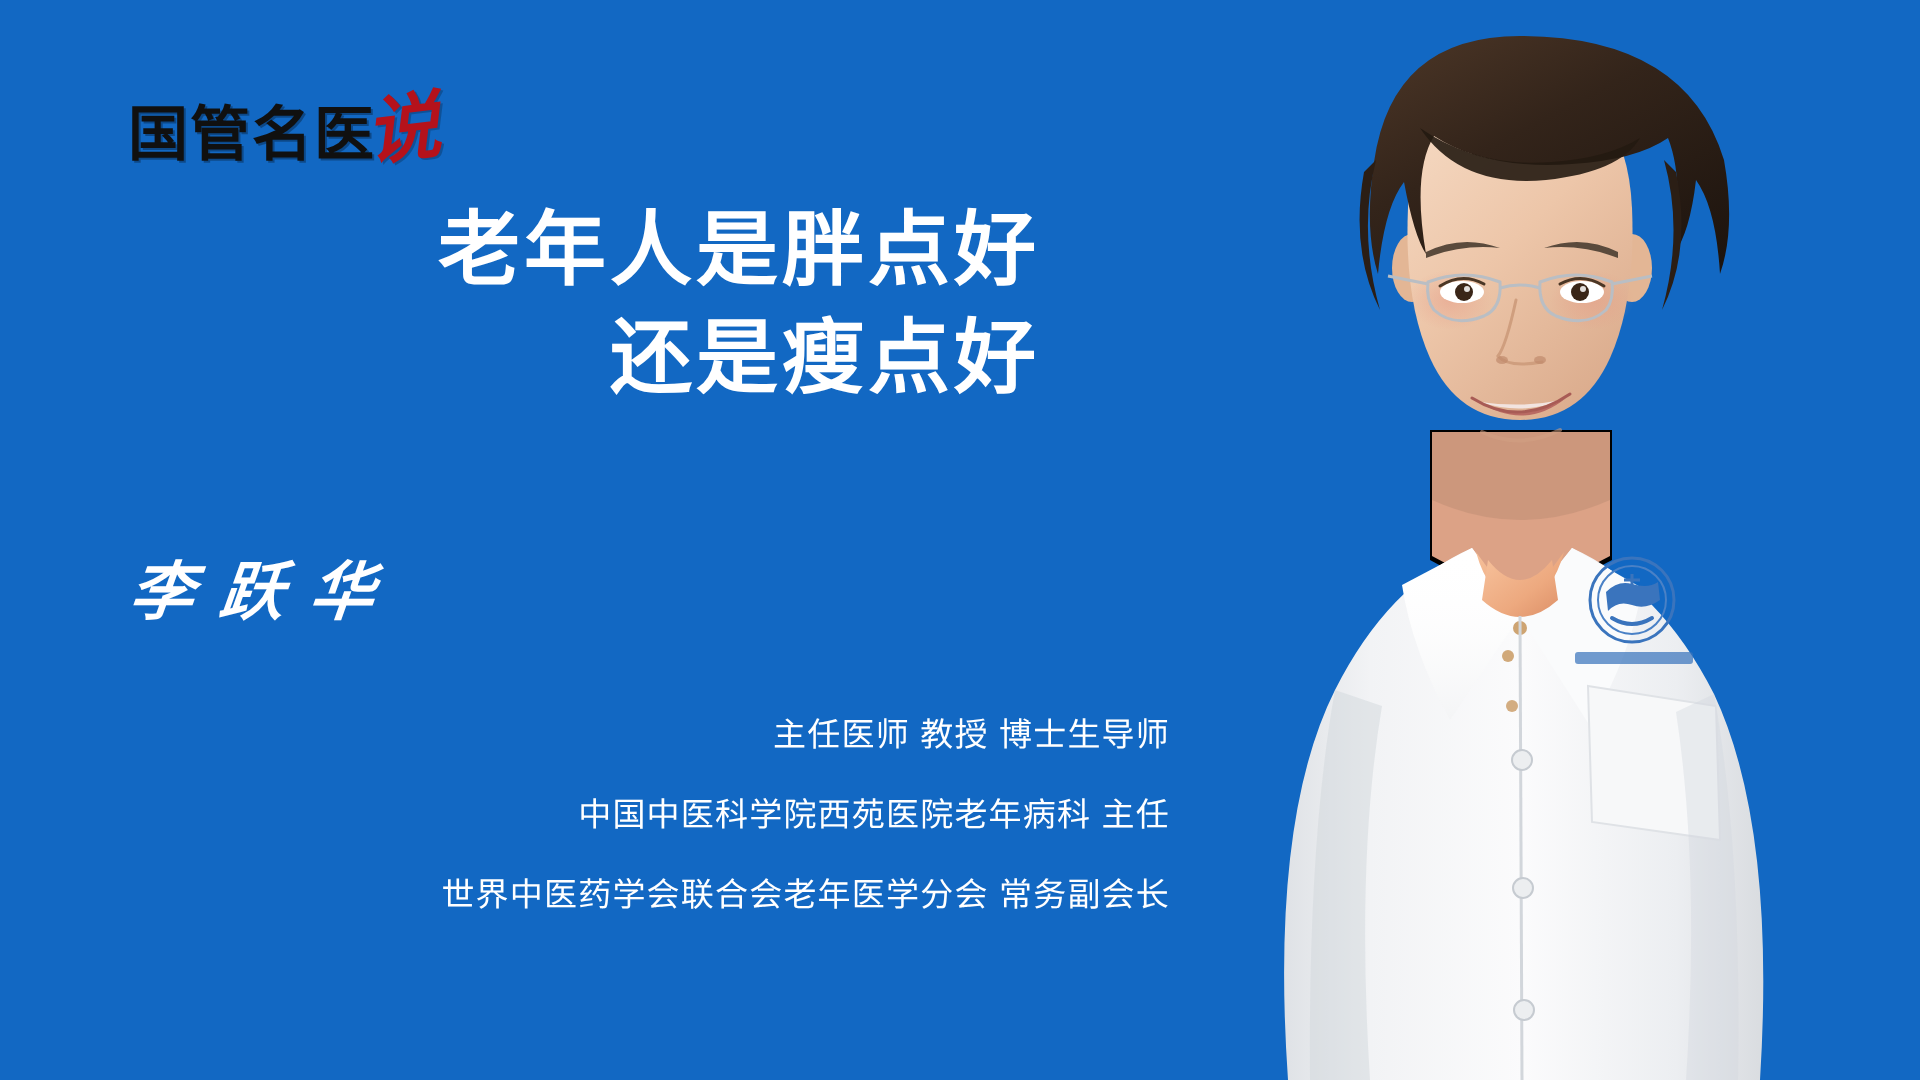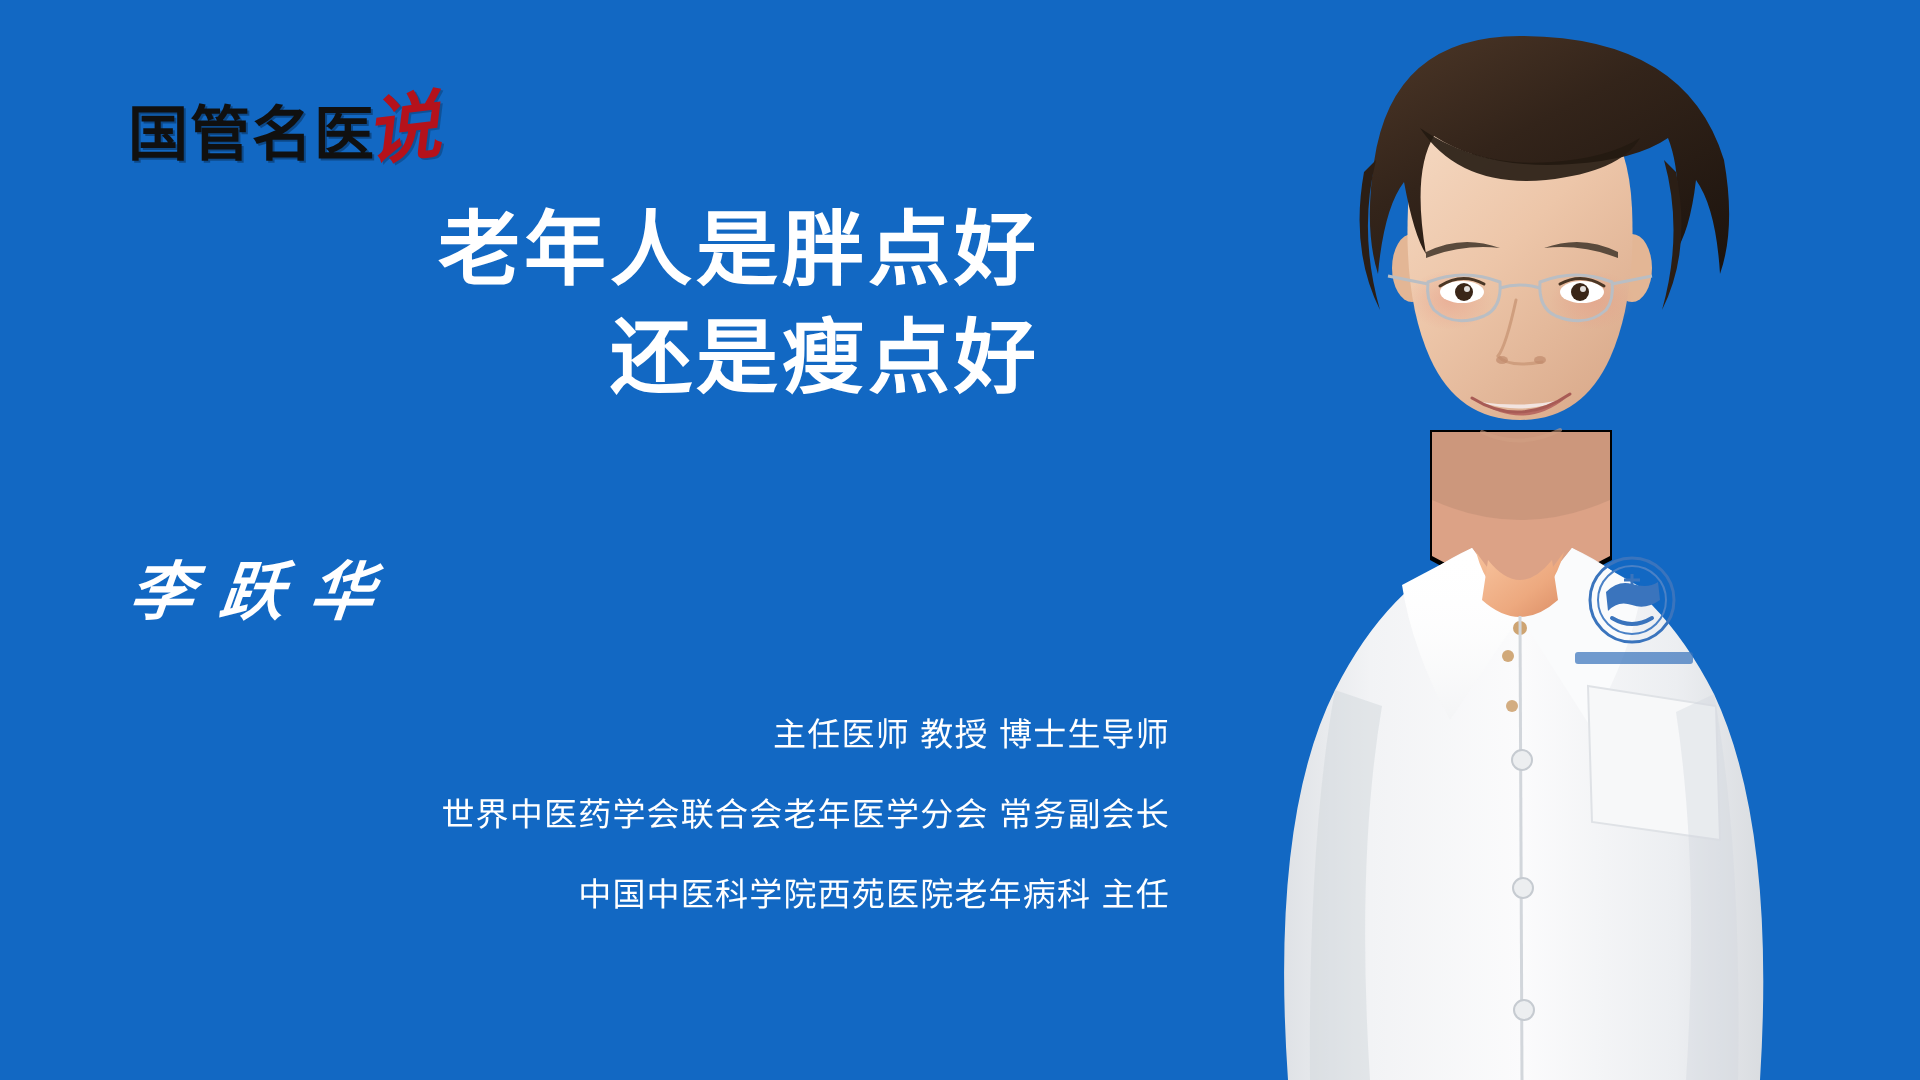--- a/index.html
+++ b/index.html
@@ -126,22 +126,22 @@
 
   <div class="headline">
     <div class="headline-line">老年人是胖点好</div>
     <div class="headline-line">还是瘦点好</div>
   </div>
 
   <div class="doctor-name">李跃华</div>
 
   <div class="credentials">
     <div class="credential-line">主任医师  教授  博士生导师</div>
+    <div class="credential-line">中国中医科学院西苑医院老年病科  主任</div>
     <div class="credential-line">世界中医药学会联合会老年医学分会  常务副会长</div>
-    <div class="credential-line">中国中医科学院西苑医院老年病科  主任</div>
   </div>
 
   <div class="portrait">
     <svg viewBox="0 0 800 1080" preserveAspectRatio="xMidYMax meet" aria-hidden="true">
       <defs>
         <linearGradient id="coatGrad" x1="0" y1="0" x2="1" y2="0">
           <stop offset="0%" stop-color="#dfe2e6"></stop>
           <stop offset="18%" stop-color="#f2f3f5"></stop>
           <stop offset="50%" stop-color="#fbfbfc"></stop>
           <stop offset="82%" stop-color="#eceef1"></stop>

